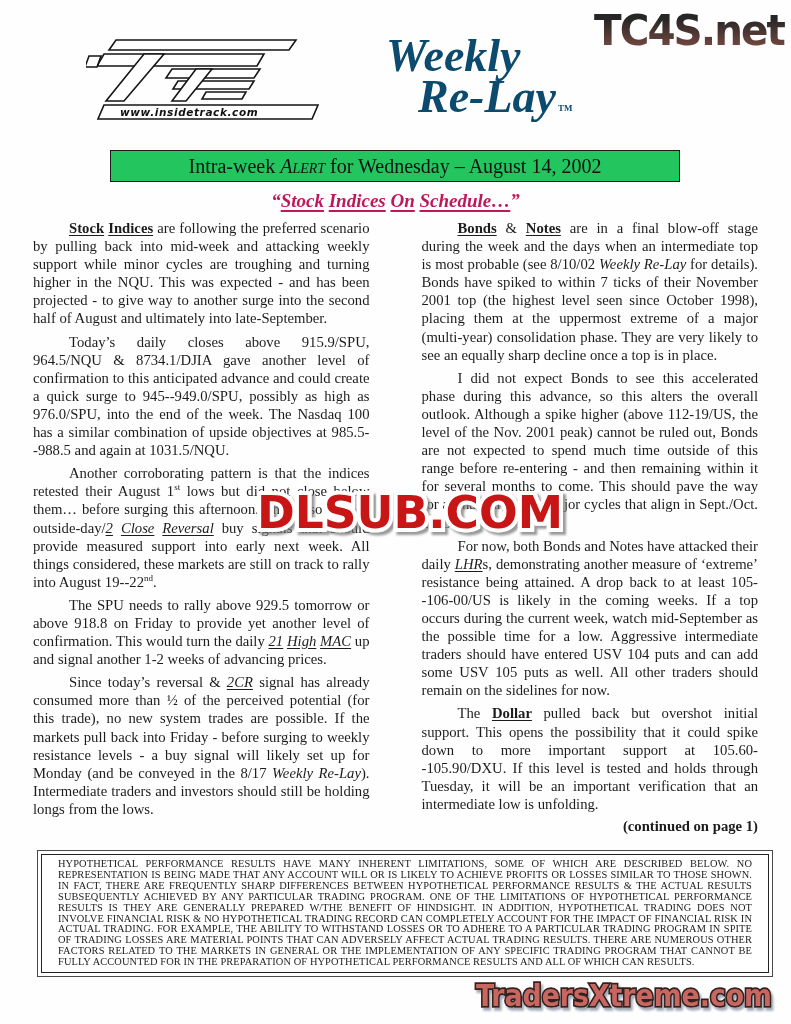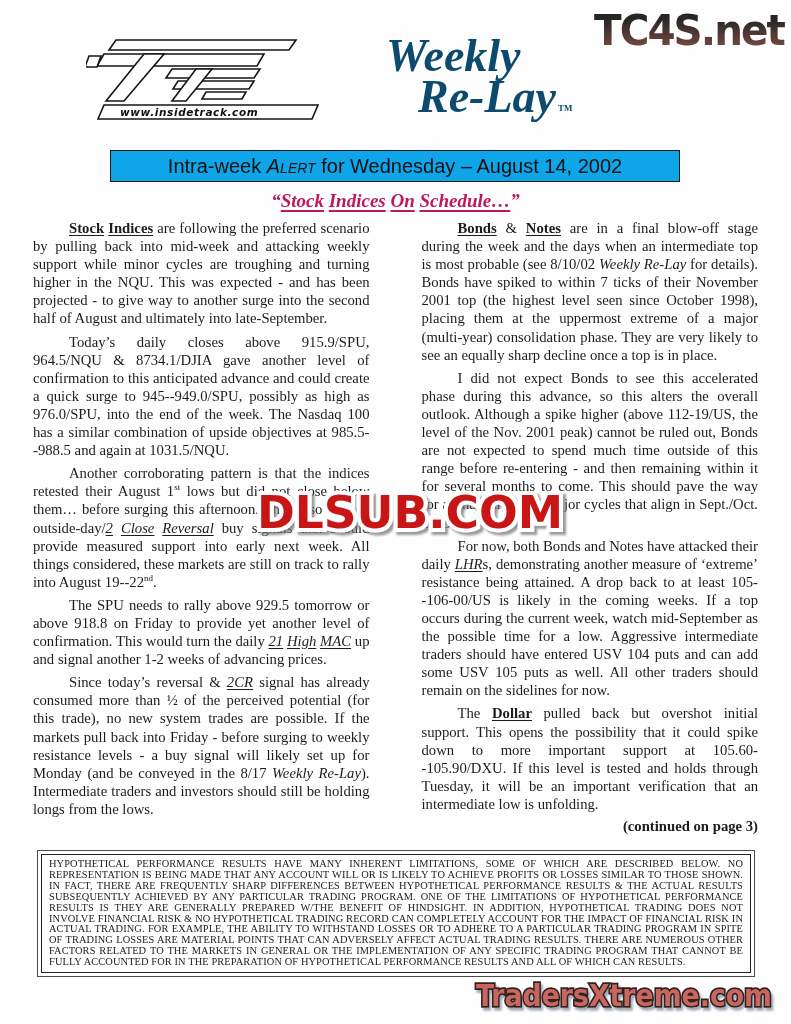--- a/index.html
+++ b/index.html
@@ -20,22 +20,22 @@
     font-family:"Liberation Serif","DejaVu Serif",serif;
     font-weight:bold;font-style:italic;color:#0c4a6e;
   }
   .wm1{font-size:46px;line-height:44px;}
   .wm2{font-size:46px;line-height:44px;margin-left:32px;margin-top:-3px;}
   .tm{font-size:9px;font-style:normal;vertical-align:1px;margin-left:2px;}
   
   .alert-box{
     position:absolute;top:150px;left:110px;width:568px;height:30px;
     border:1.5px solid #1a1a1a;text-align:center;line-height:30px;
-    font-family:Liberation Sans, sans-serif;font-size:20px;color:#111;
-    background:#0ea5e9;
+    font-family:Liberation Serif, serif;font-size:20px;color:#111;
+    background:#22c55e;
   }
   .alert-sc{font-style:italic;font-variant:small-caps;}
   
   .headline{
     position:absolute;top:190px;left:0;width:100%;text-align:center;
     font-size:19px;font-weight:bold;font-style:italic;color:#be185d;
   }
   .headline .u{text-decoration:underline;text-decoration-thickness:1.5px;text-underline-offset:2.5px;}
   
   .columns{
@@ -51,21 +51,21 @@
   .i{font-style:italic;}
   .u{text-decoration:underline;text-underline-offset:2px;}
   .sup{font-size:9px;vertical-align:super;line-height:0;}
   .continued{
     text-align:right;font-weight:bold;font-size:14.7px;margin-top:3px;
   }
   
   .disclaimer{
     position:absolute;top:854px;left:41px;width:694px;
     border:1px solid #222;box-shadow:0 0 0 3px #fff,0 0 0 4px #4a4a4a;
-    padding:4px 7px;background:#fff;
+    padding:4px 16px;background:#fff;
     font-size:10.4px;line-height:10.9px;text-align:justify;
     letter-spacing:0.1px;color:#222;
   }
 </style>
 </head>
 <body>
 
 <div class="page">
 
   <svg class="tc4s" viewBox="0 0 198 54">
@@ -109,21 +109,21 @@
         <p class="para"><span>The SPU needs to rally above 929.5 tomorrow or above 918.8 on Friday to provide yet another level of confirmation.  This would turn the daily </span><span class="i u">21</span><span> </span><span class="i u">High</span><span> </span><span class="i u">MAC</span><span> up and signal another 1-2 weeks of advancing prices.</span></p>
         <p class="para"><span>Since today’s reversal &amp; </span><span class="i u">2CR</span><span> signal has already consumed more than ½ of the perceived potential (for this trade), no new system trades are possible.  If the markets pull back into Friday - before surging to weekly resistance levels - a buy signal will likely set up for Monday (and be conveyed in the 8/17 </span><span class="i">Weekly Re-Lay</span><span>).  Intermediate traders and investors should still be holding longs from the lows.</span></p>
       </div>
     <div class="col">
       <div>
           <p class="para"><span class="b u">Bonds</span><span> &amp; </span><span class="b u">Notes</span><span> are in a final blow-off stage during the week and the days when an intermediate top is most probable (see 8/10/02 </span><span class="i">Weekly Re-Lay</span><span> for details).  Bonds have spiked to within 7 ticks of their November 2001 top (the highest level seen since October 1998), placing them at the uppermost extreme of a major (multi-year) consolidation phase.  They are very likely to see an equally sharp decline once a top is in place.</span></p>
           <p class="para"><span>I did not expect Bonds to see this accelerated phase during this advance, so this alters the overall outlook.  Although a spike higher (above 112-19/US, the level of the Nov. 2001 peak) cannot be ruled out, Bonds are not expected to spend much time outside of this range before re-entering - and then remaining within it for several months to come.  This should pave the way for a final surge into major cycles that align in Sept./Oct. 2003.</span></p>
           <p class="para"><span>For now, both Bonds and Notes have attacked their daily </span><span class="i u">LHR</span><span>s, demonstrating another measure of ‘extreme’ resistance being attained.  A drop back to at least 105--106-00/US is likely in the coming weeks.  If a top occurs during the current week, watch mid-September as the possible time for a low.  Aggressive intermediate traders should have entered USV 104 puts and can add some USV 105 puts as well.  All other traders should remain on the sidelines for now.</span></p>
           <p class="para"><span>The </span><span class="b u">Dollar</span><span> pulled back but overshot initial support.  This opens the possibility that it could spike down to more important support at 105.60--105.90/DXU.  If this level is tested and holds through Tuesday, it will be an important verification that an intermediate low is unfolding.</span></p>
         </div>
-      <div class="continued">(continued on page 3)</div>
+      <div class="continued">(continued on page 1)</div>
     </div>
   </div>
 
   <div class="disclaimer">HYPOTHETICAL PERFORMANCE RESULTS HAVE MANY INHERENT LIMITATIONS, SOME OF WHICH ARE DESCRIBED BELOW.  NO REPRESENTATION IS BEING MADE THAT ANY ACCOUNT WILL OR IS LIKELY TO ACHIEVE PROFITS OR LOSSES SIMILAR TO THOSE SHOWN.  IN FACT, THERE ARE FREQUENTLY SHARP DIFFERENCES BETWEEN HYPOTHETICAL PERFORMANCE RESULTS &amp; THE ACTUAL RESULTS SUBSEQUENTLY ACHIEVED BY ANY PARTICULAR TRADING PROGRAM.  ONE OF THE LIMITATIONS OF HYPOTHETICAL PERFORMANCE RESULTS IS THEY ARE GENERALLY PREPARED W/THE BENEFIT OF HINDSIGHT.  IN ADDITION, HYPOTHETICAL TRADING DOES NOT INVOLVE FINANCIAL RISK &amp; NO HYPOTHETICAL TRADING RECORD CAN COMPLETELY ACCOUNT FOR THE IMPACT OF FINANCIAL RISK IN ACTUAL TRADING.  FOR EXAMPLE, THE ABILITY TO WITHSTAND LOSSES OR TO ADHERE TO A PARTICULAR TRADING PROGRAM IN SPITE OF TRADING LOSSES ARE MATERIAL POINTS THAT CAN ADVERSELY AFFECT ACTUAL TRADING RESULTS.  THERE ARE NUMEROUS OTHER FACTORS RELATED TO THE MARKETS IN GENERAL OR THE IMPLEMENTATION OF ANY SPECIFIC TRADING PROGRAM THAT CANNOT BE FULLY ACCOUNTED FOR IN THE PREPARATION OF HYPOTHETICAL PERFORMANCE RESULTS AND ALL OF WHICH CAN RESULTS.</div>
 
   <svg class="dlsub" viewBox="0 0 322 62">
     <defs>
       <filter id="dlsub-shadow" x="-20%" y="-20%" width="140%" height="140%">
         <feDropShadow dx="3" dy="3" stdDeviation="1.2" flood-color="#6f6f6f" flood-opacity="0.7"></feDropShadow>
       </filter>

